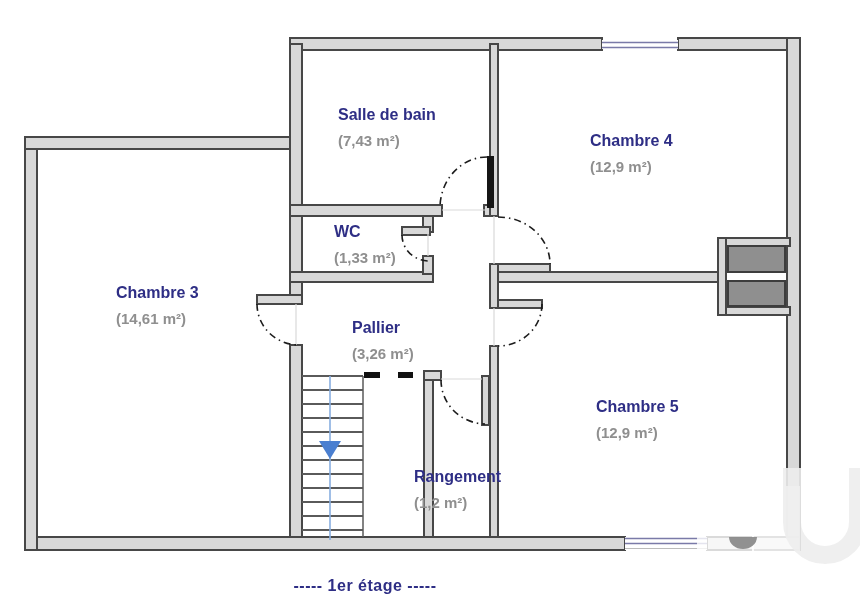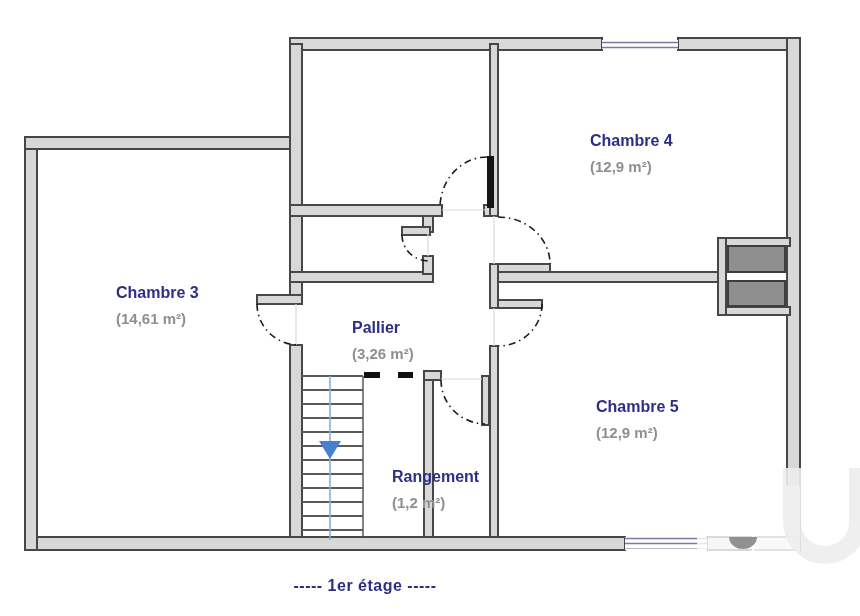--- a/index.html
+++ b/index.html
@@ -145,42 +145,50 @@
     </g>
 
     <g>
       <rect x="752" y="486" width="48" height="66" fill="#ffffff" opacity="0.85"></rect>
       <rect x="697" y="534" width="57" height="18" fill="#ffffff" opacity="0.8"></rect>
       <path d="M 729 537 A 14 12 0 0 0 757 537 Z" fill="#858585" opacity="0.9"></path>
       <path d="M 792 468 L 792 522 A 33 33 0 0 0 858 522 L 858 468" fill="none" stroke="#ededed" stroke-width="18" opacity="0.9"></path>
     </g>
   </svg>
 
+  <div class="room-label" style="left:338px;top:104px;">
+    <div class="room-name">Salle de bain</div>
+    <div class="room-area">(7,43 m²)</div>
+  </div>
 
   <div class="room-label" style="left:590px;top:130px;">
     <div class="room-name">Chambre 4</div>
     <div class="room-area">(12,9 m²)</div>
   </div>
 
+  <div class="room-label" style="left:334px;top:221px;">
+    <div class="room-name">WC</div>
+    <div class="room-area">(1,33 m²)</div>
+  </div>
 
   <div class="room-label" style="left:116px;top:282px;">
     <div class="room-name">Chambre 3</div>
     <div class="room-area">(14,61 m²)</div>
   </div>
 
   <div class="room-label" style="left:352px;top:300px;margin-top:17px;">
     <div class="room-name">Pallier</div>
     <div class="room-area">(3,26 m²)</div>
   </div>
 
   <div class="room-label" style="left:596px;top:396px;">
     <div class="room-name">Chambre 5</div>
     <div class="room-area">(12,9 m²)</div>
   </div>
 
-  <div class="room-label" style="left:392px;top:466px;">
+  <div class="room-label" style="left:414px;top:466px;">
     <div class="room-name">Rangement</div>
     <div class="room-area">(1,2 m²)</div>
   </div>
 
   <div class="footer-label">-----  1er étage  -----</div>
 
 </div>
 
 </body></html>

